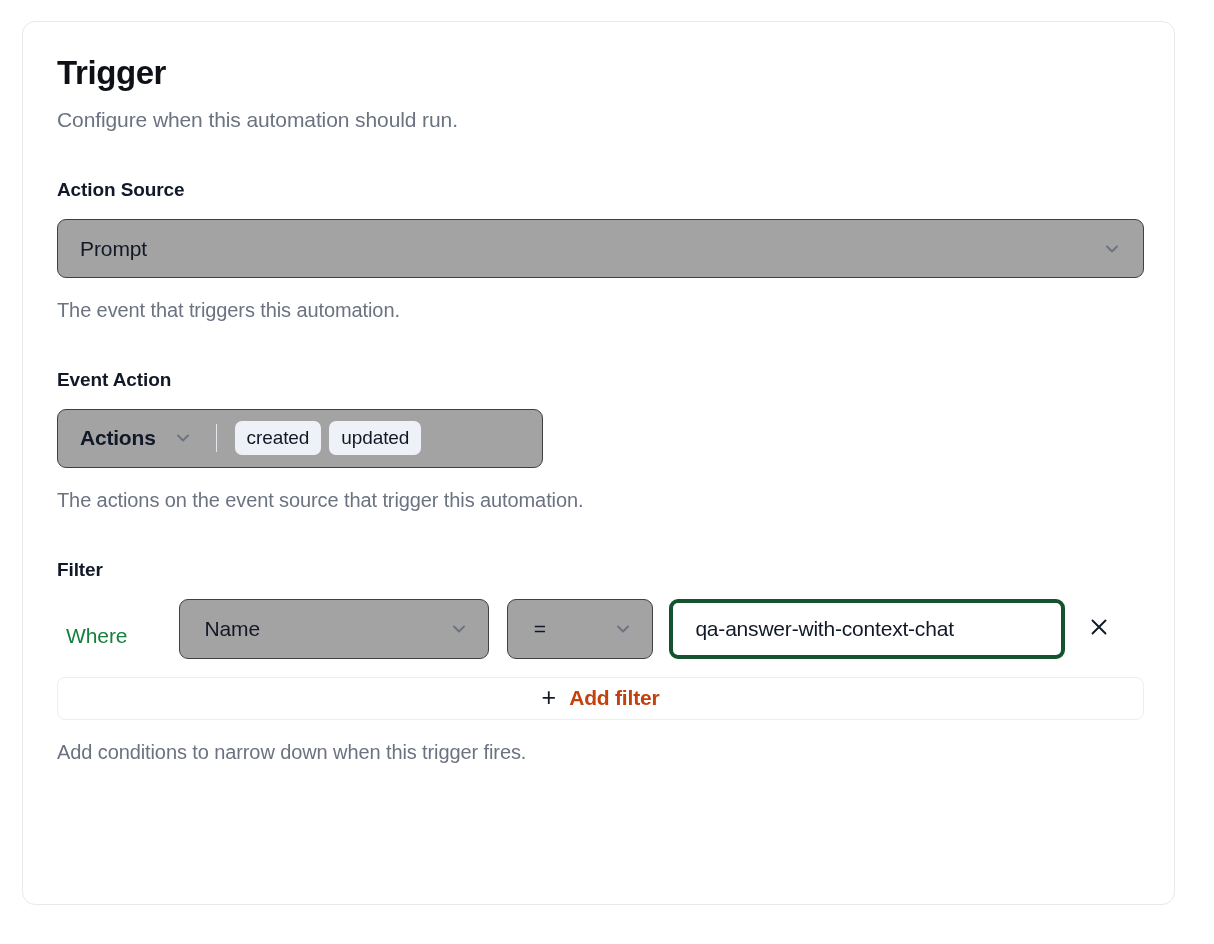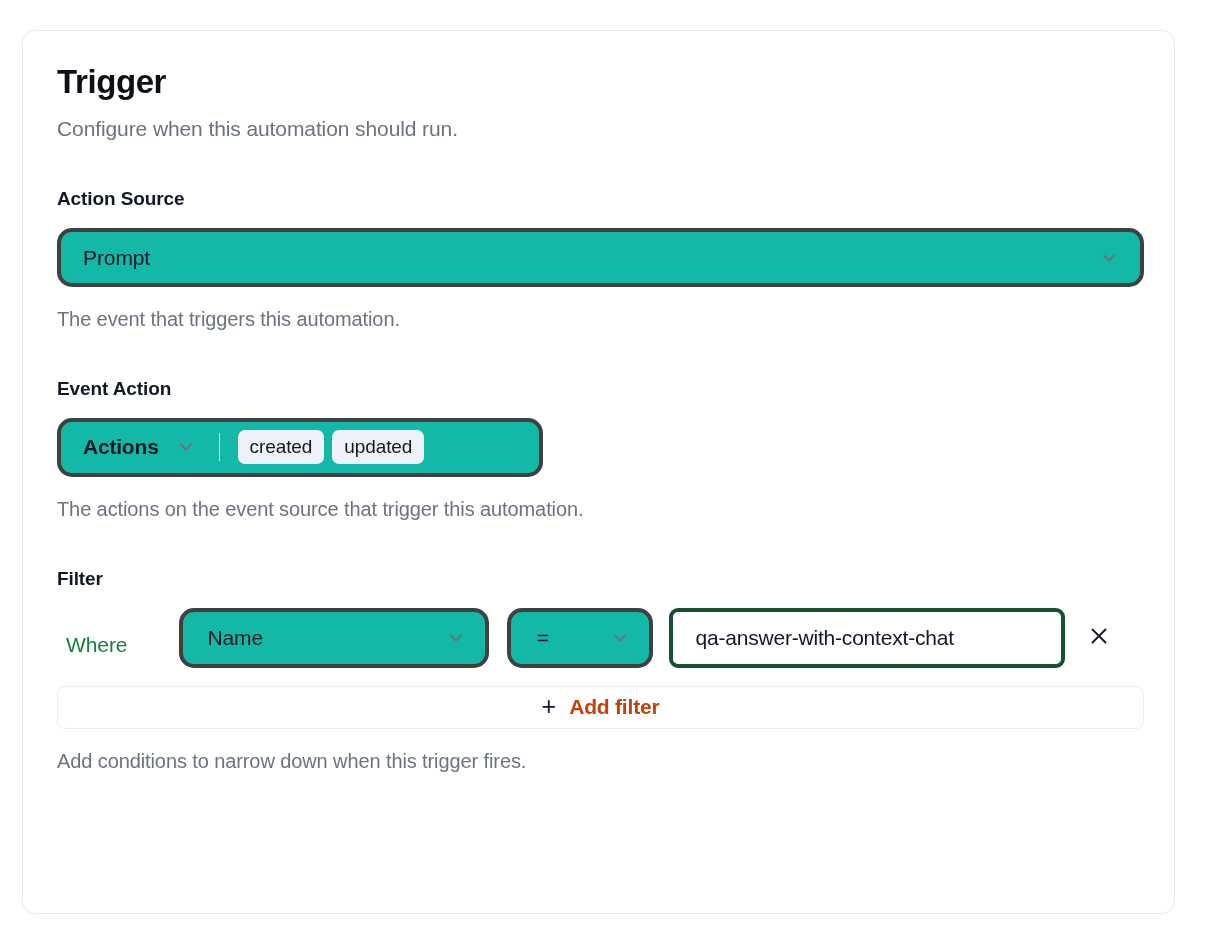--- a/index.html
+++ b/index.html
@@ -21,21 +21,21 @@
   .page {
     position: relative;
     width: 1214px;
     height: 944px;
   }
 
   
   .card {
     position: absolute;
     left: 22px;
-    top: 30px;
+    top: 21px;
     width: 1153px;
     height: 884px;
     background: #ffffff;
     border: 1px solid #e7e9ee;
     border-radius: 13px;
     padding: 28px 52px 0 34px;
   }
 
   .card-title {
     font-size: 33px;
@@ -78,23 +78,23 @@
     font-size: 20px;
     font-weight: 400;
     color: #6b7280;
     letter-spacing: -0.1px;
     line-height: 1.3;
     margin: 19px 0 0 0;
   }
 
   
   .control {
-    background: #14b8a6;
-    border: 4px solid #404040;
-    border-radius: 15px;
+    background: #a3a3a3;
+    border: 1px solid #404040;
+    border-radius: 9px;
     display: flex;
     align-items: center;
   }
 
   
   .select-full {
     width: 1087px;
     height: 59px;
     padding: 0 20px 0 22px;
     justify-content: space-between;

